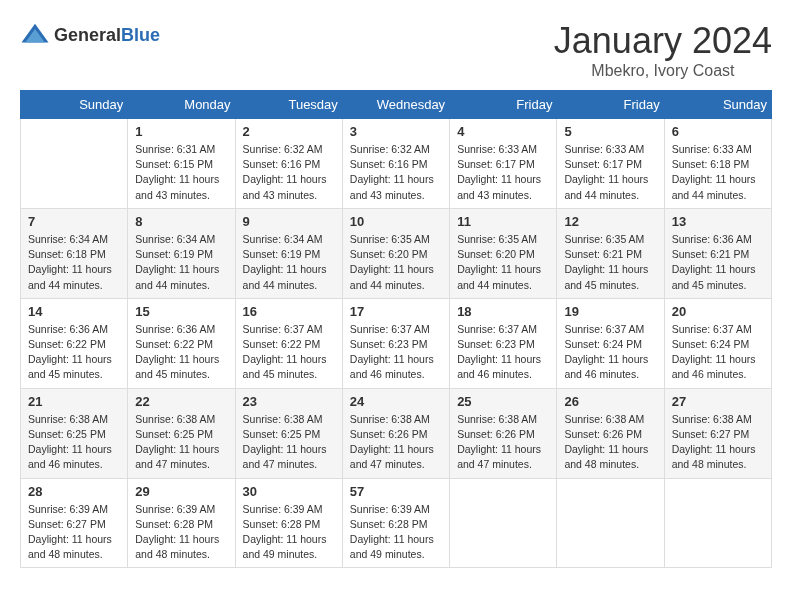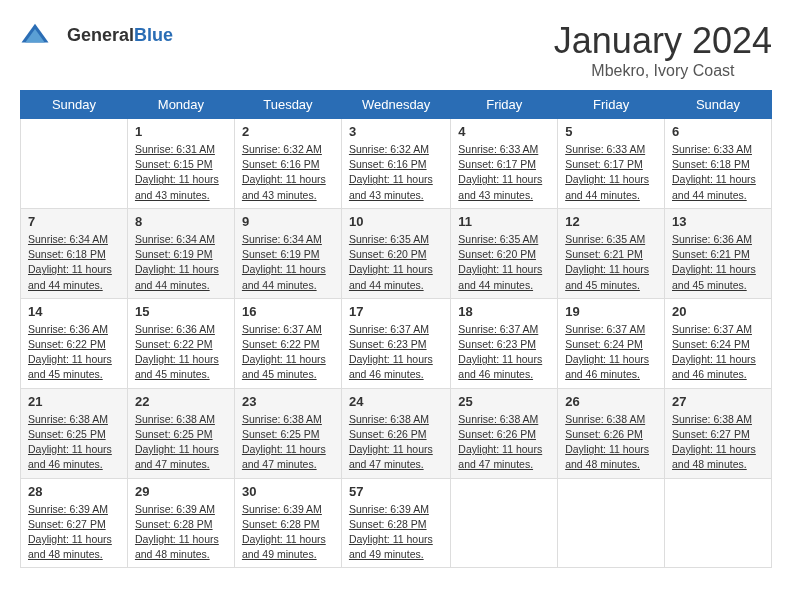--- a/index.html
+++ b/index.html
@@ -12,21 +12,21 @@
     }
     .header {
       display: flex;
       justify-content: space-between;
       align-items: flex-start;
       margin-bottom: 10px;
     }
     .logo {
       display: flex;
       align-items: center;
-      gap: 17px;
+      gap: 4px;
     }
     .logo-text-general {
       font-size: 18px;
       font-weight: bold;
       color: #333;
     }
     .logo-text-blue {
       font-size: 18px;
       font-weight: bold;
       color: #2a6db5;
@@ -49,22 +49,22 @@
       text-align: center;
     }
     .calendar {
       width: 100%;
       border-collapse: collapse;
       border: 1px solid #ccc;
     }
     .calendar th {
       background-color: #2a6db5;
       color: #fff;
-      text-align: center;
-      padding: 6px 20px;
+      text-align: right;
+      padding: 6px 4px;
       font-size: 13px;
       font-weight: normal;
       border: 1px solid #2a6db5;
     }
     .calendar td {
       vertical-align: top;
       padding: 5px 7px;
       border: 1px solid #ddd;
       font-size: 11px;
       color: #333;
@@ -74,21 +74,20 @@
     .day-number {
       font-size: 13px;
       font-weight: bold;
       margin-bottom: 3px;
       display: block;
     }
     .day-info {
       font-size: 10.5px;
       line-height: 1.45;
       color: #333;
-      text-decoration: underline;
     }
     .empty-cell {
       background: #f9f9f9;
     }
     tr:nth-child(even) td {
       background-color: #f5f5f5;
     }
     tr:nth-child(odd) td {
       background-color: #fff;
     }

